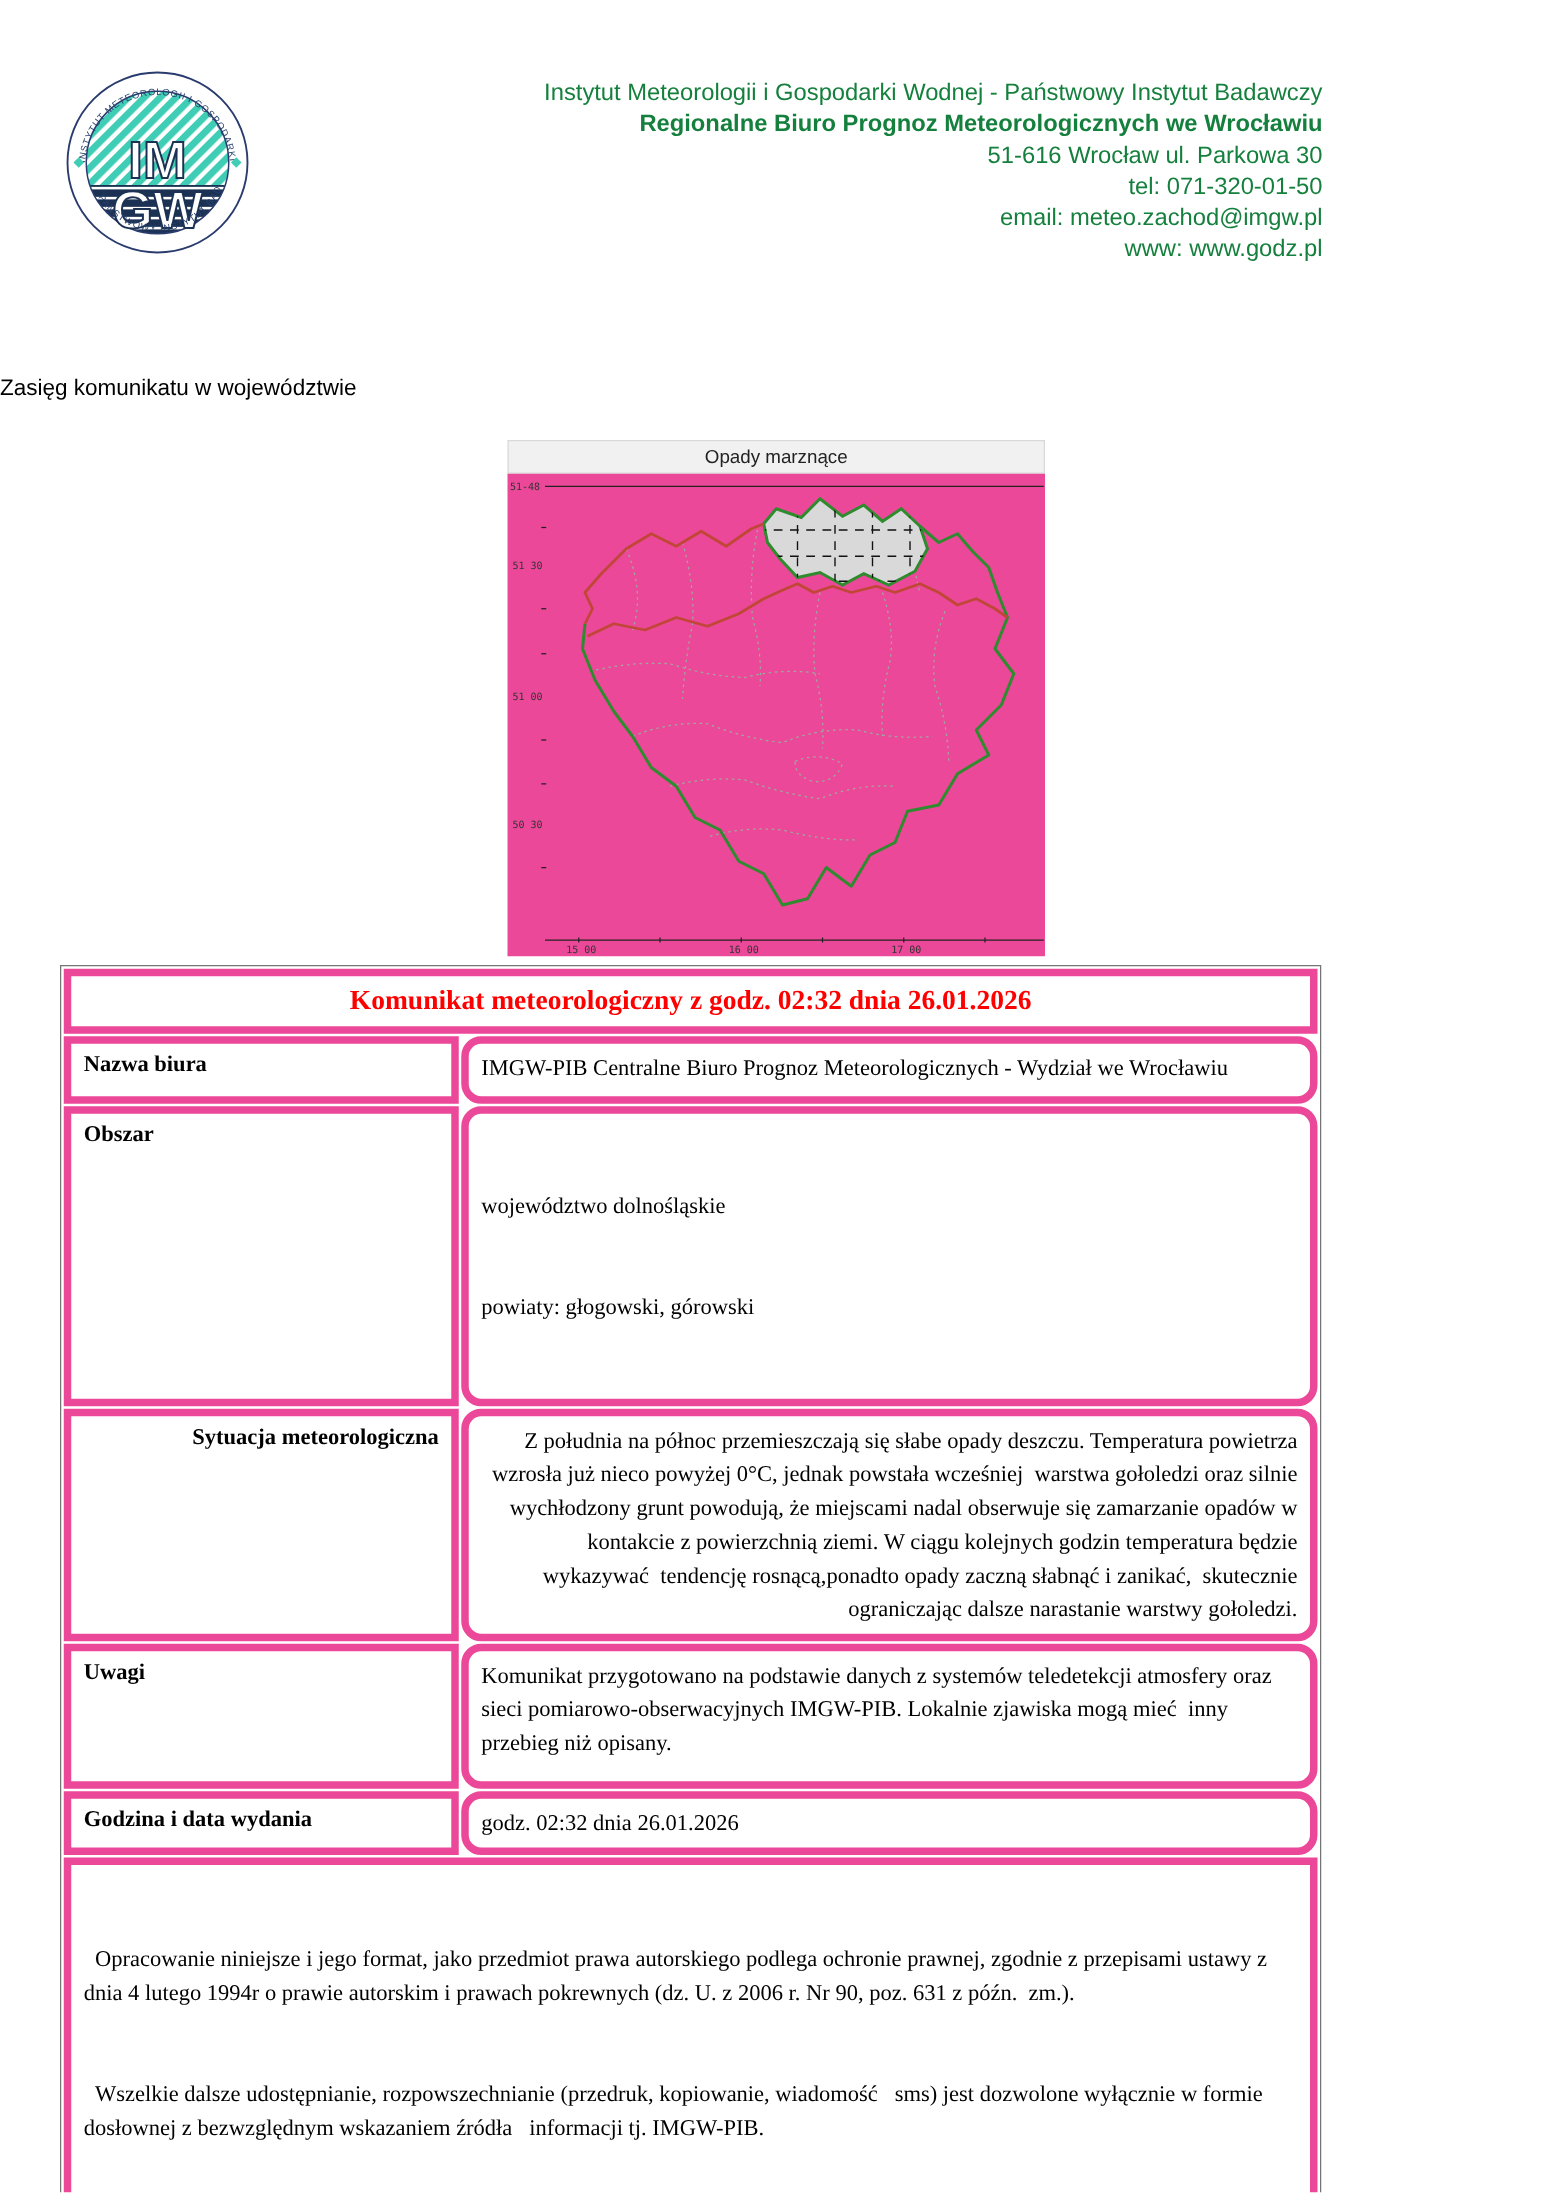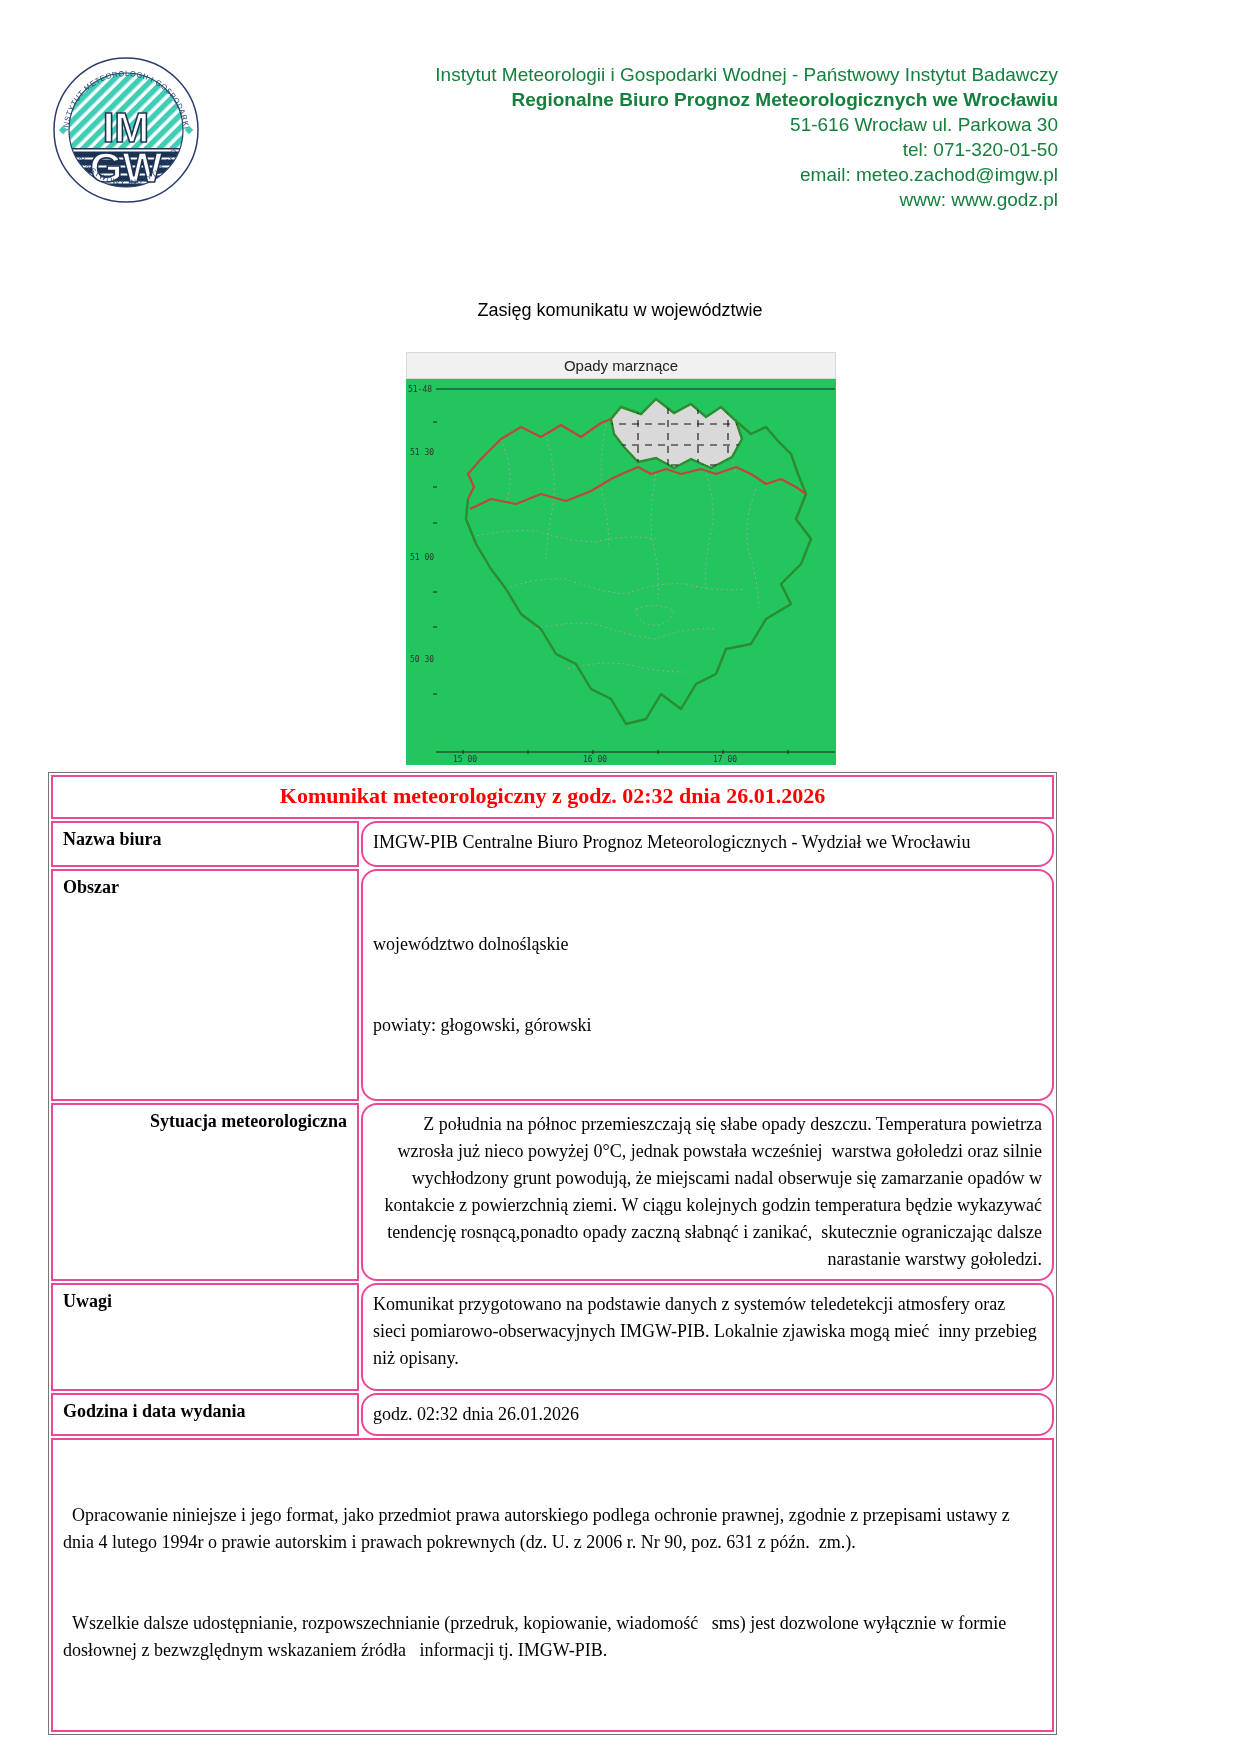--- a/index.html
+++ b/index.html
@@ -6,36 +6,36 @@
   .page{position:relative;width:1240px;height:1754px;background:#fff;overflow:hidden;
         font-family:"Liberation Sans",sans-serif;}
 
   
   .logo-wrap{position:absolute;left:52px;top:56px;width:148px;height:148px;}
   .header-text{position:absolute;top:62px;right:182px;text-align:right;
                color:#15803d;font-size:19px;line-height:25px;}
   .header-text .bold{font-weight:bold;}
 
   
-  .caption{position:absolute;top:300px;left:0;width:1240px;text-align:center;
+  .caption{position:absolute;top:300px;left:0;width:1240px;
            font-size:18px;color:#000;}
 
   
   .map-block{position:absolute;left:406px;top:352px;width:430px;}
   .map-title-bar{height:25px;background:#f1f1f1;border:1px solid #d9d9d9;
                  text-align:center;font-size:15px;color:#222;line-height:25px;}
-  .map-plot{position:relative;width:430px;height:386px;background:#22c55e;text-align:center;}
+  .map-plot{position:relative;width:430px;height:386px;background:#ec4899;text-align:center;}
   .tick-label{font-family:"DejaVu Sans Mono",monospace;font-size:8px;fill:#333;}
 
   
   .main-table{position:absolute;left:48px;top:772px;width:1009px;
               border-collapse:separate;border-spacing:2px;
               border:1px solid #757575;background:#fff;
               font-family:"Liberation Serif",serif;font-size:18px;color:#000;}
-  .main-table td{border:2px solid #ec4899;vertical-align:top;padding:6px 10px;}
+  .main-table td{border:6px solid #ec4899;vertical-align:top;padding:6px 10px;}
   td.title-cell{text-align:center;font-weight:bold;font-size:22px;padding:6px 4px 8px 4px;}
   td.label-cell{width:284px;font-weight:bold;}
   td.value-cell{white-space:pre-wrap;line-height:27px;border-radius:16px;}
   .h-sm{height:30px;}  .h-area{height:56px;}
   .h-syt{height:158px;text-align:right;} .h-uwagi{height:92px;} .h-god{height:24px;}
   td.footer-cell{line-height:27px;white-space:pre-wrap;padding:8px 10px 12px 10px;}
 </style>
 </head>
 <body>
 

